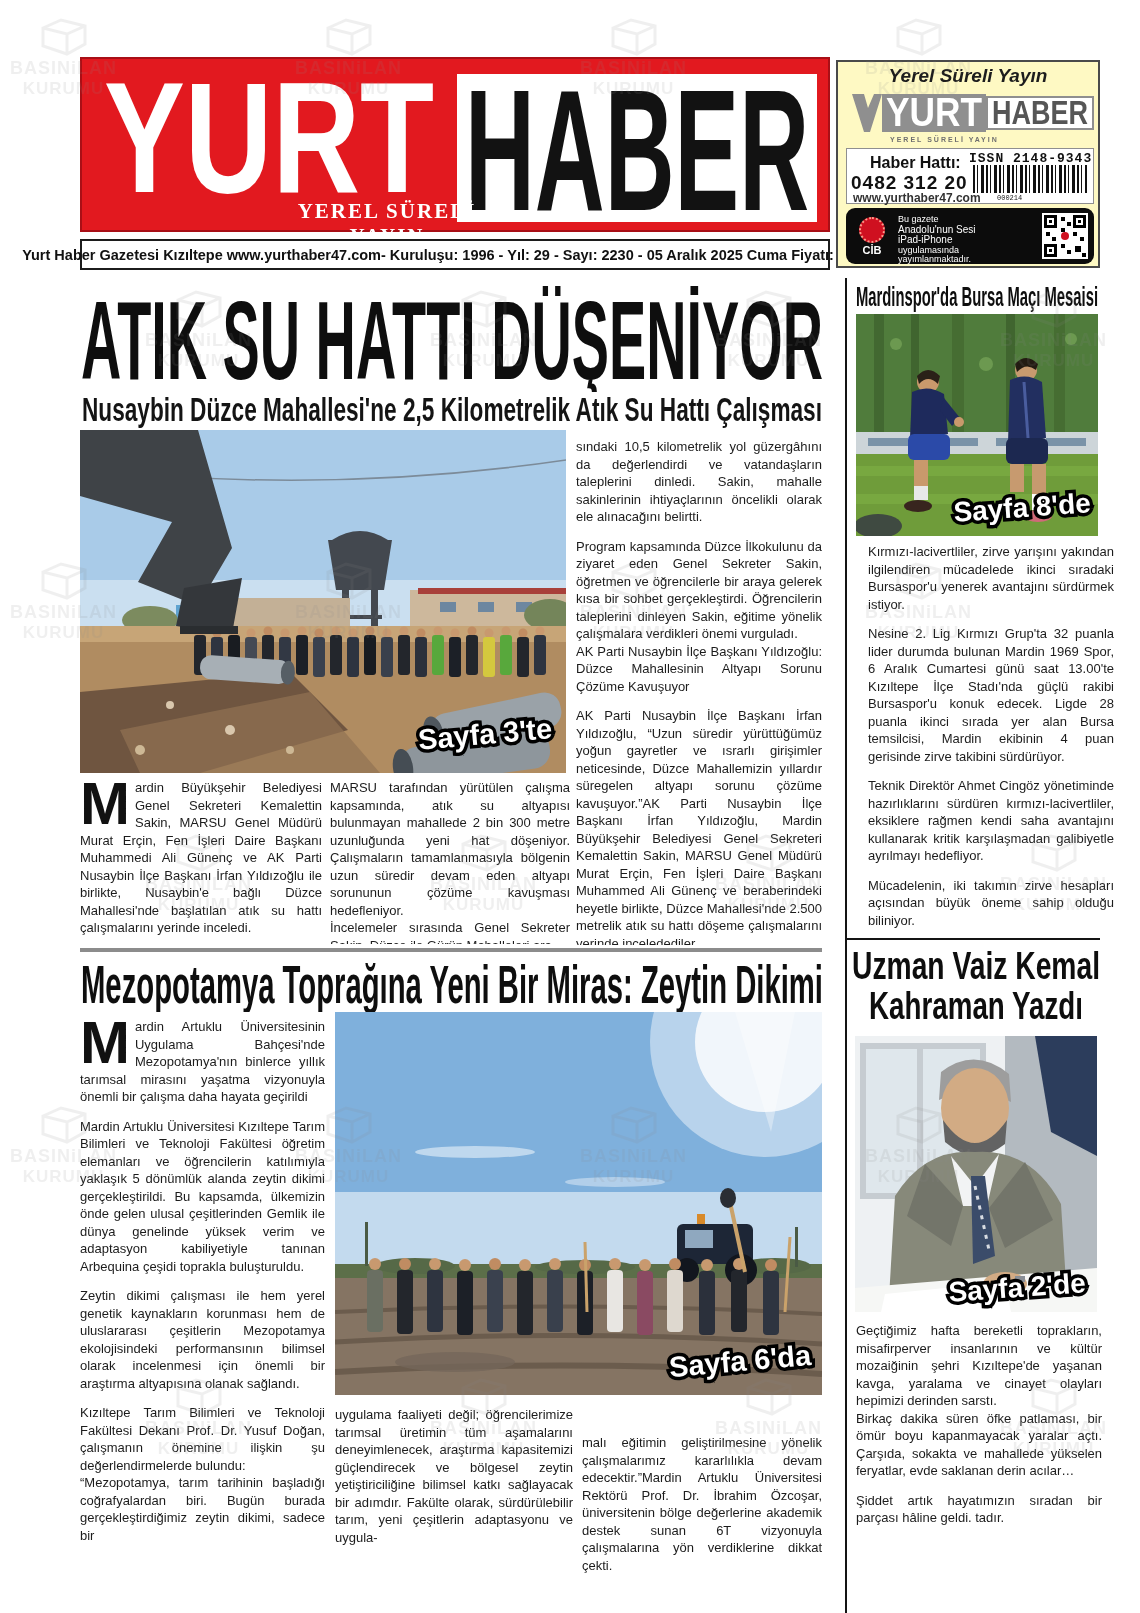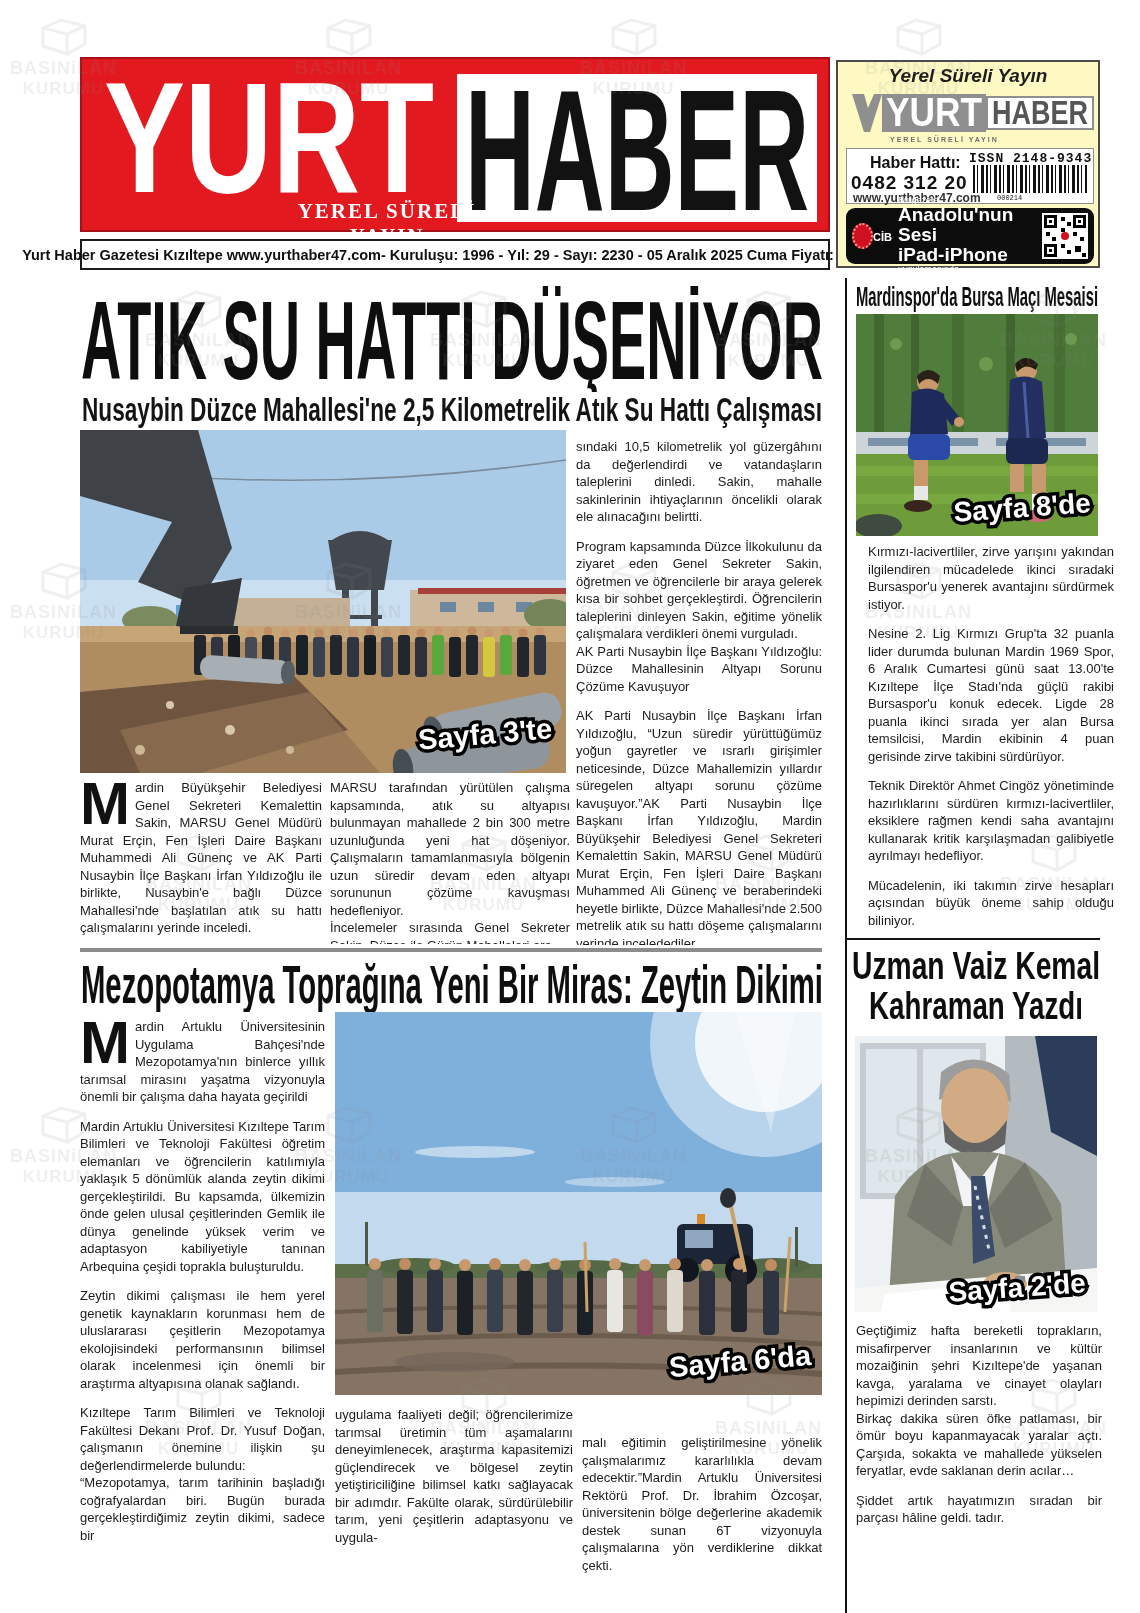--- a/index.html
+++ b/index.html
@@ -21,25 +21,25 @@
   .mini-haber{background:#fff;border:2px solid #8f8f8f;width:108px;height:34px;box-sizing:border-box;}
   .mini-tag{font-size:7px;font-weight:bold;color:#6f6f6f;letter-spacing:2px;}
   .istrip{background:#fff;border:1px solid #8f8f8f;box-sizing:border-box;}
   .hotline-l{font-size:16px;font-weight:bold;color:#111;}
   .hotline-n{font-size:19px;font-weight:bold;color:#111;letter-spacing:1px;}
   .iweb{font-size:12px;font-weight:bold;color:#333;}
   .issn{font-family:"Liberation Mono",monospace;font-weight:bold;font-size:13px;color:#111;letter-spacing:1px;}
   .barcode{background:repeating-linear-gradient(90deg,#111 0 2px,#fff 2px 4px,#111 4px 5px,#fff 5px 8px,#111 8px 11px,#fff 11px 13px);}
   .bcnum{font-size:7px;color:#222;font-family:"Liberation Mono",monospace;}
   .appbadge{background:#0c0c0c;border-radius:9px;display:flex;align-items:center;padding:5px 6px;box-sizing:border-box;gap:6px;}
-  .cib{width:40px;display:flex;flex-direction:row;align-items:center;}
+  .cib{width:40px;display:flex;flex-direction:column;align-items:center;}
   .cib-circle{width:26px;height:26px;border-radius:50%;background:#cf1020;border:2px dotted #ff9a8a;box-sizing:border-box;}
   .cib-txt{color:#fff;font-weight:bold;font-size:11px;margin-top:1px;}
   .app-lines{color:#fff;line-height:1.05;flex:1;margin-top:8px;}
-  .app-s{font-size:9px;} .app-m{font-size:19px;font-weight:bold;}
+  .app-s{font-size:9px;} .app-m{font-size:10px;font-weight:normal;}
   
   .col{position:absolute;overflow:hidden;text-align:justify;}
   .col p{margin:0 0 12px;font-size:13px;line-height:17.5px;color:#1c1c1c;}
   .col p.tight{margin-bottom:0;}
   .dropcap{float:left;font-size:60px;line-height:46px;font-weight:bold;padding:2px 5px 0 0;color:#111;}
   .vline{background:#141414;}
   .hline-gray{background:#8c8c8c;}
   .hline-thin{background:#141414;}
   svg text{font-family:"Liberation Sans",sans-serif;}
   

